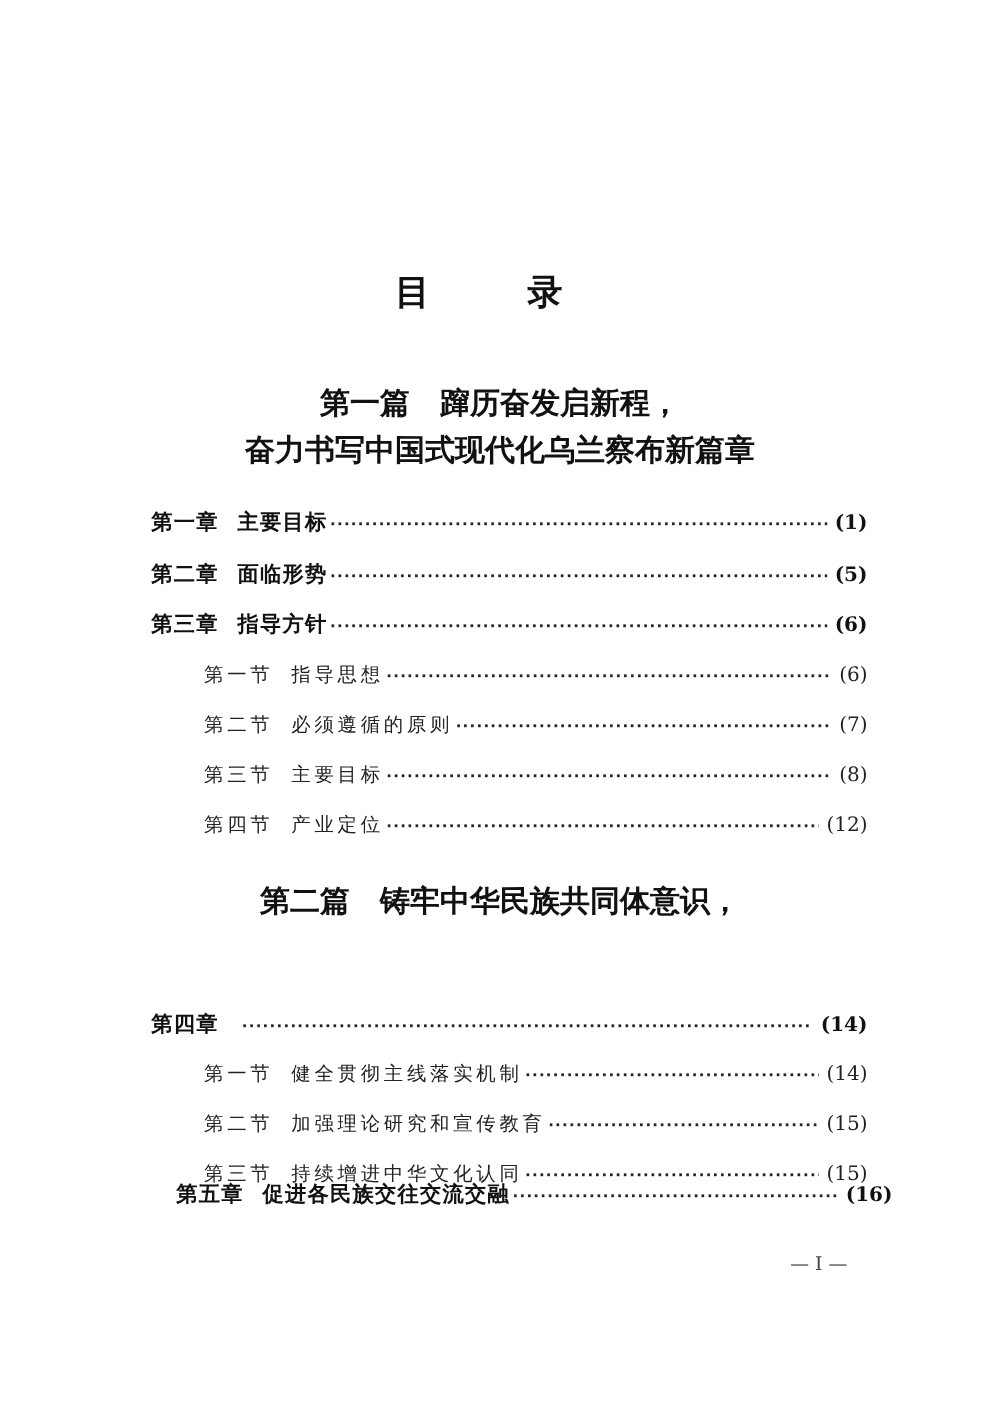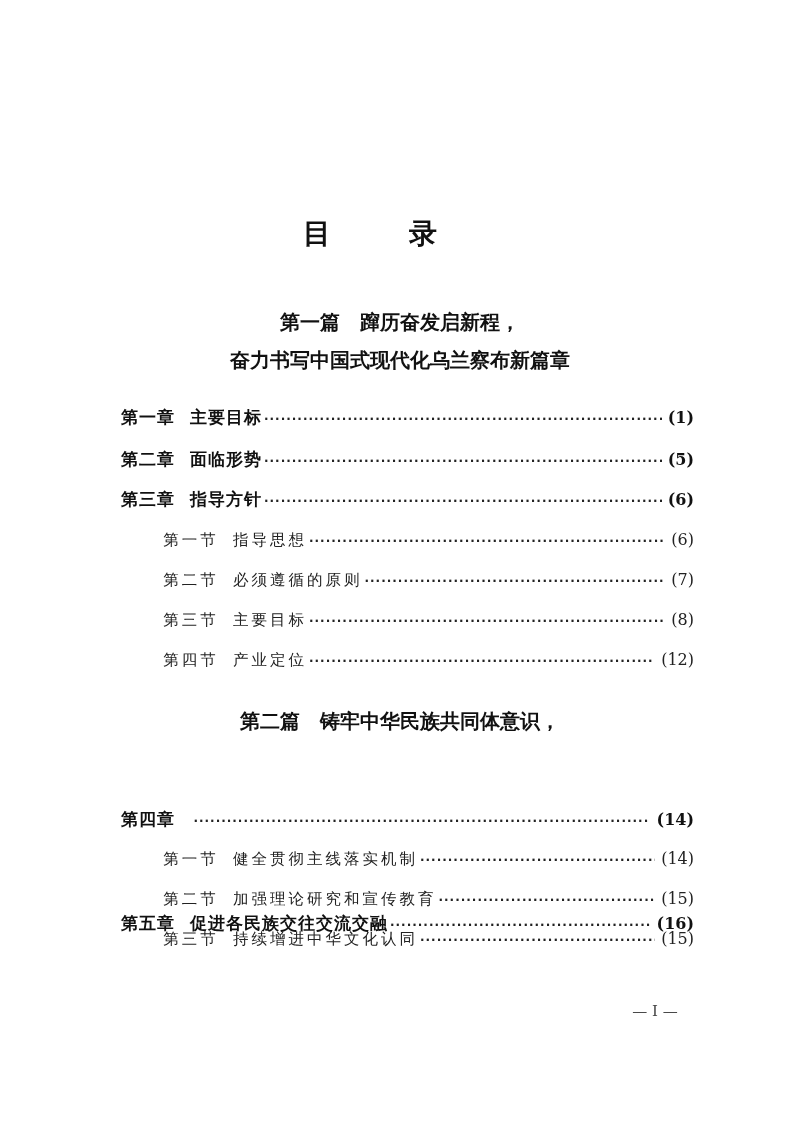--- a/index.html
+++ b/index.html
@@ -1,25 +1,25 @@
 <!DOCTYPE html>
 <html><head>
 <meta charset="utf-8">
 <style>
   html, body { margin: 0; padding: 0; background: #ffffff; }
   body { width: 800px; height: 1132px; position: relative; overflow: hidden; color: #111; }
   .page-title {
     position: absolute; top: 215px; left: 0; width: 740px; text-align: center;
-    font-family: "DejaVu Serif", serif; font-weight: bold; font-size: 28px; letter-spacing: 0;
+    font-family: "DejaVu Serif", serif; font-weight: bold; font-size: 28px; letter-spacing: 0; padding-left: 13px;
   }
   .page-title span { display: inline-block; }
   .page-title .gap { width: 78px; }
   .part-heading {
     position: absolute; left: 0; width: 800px; text-align: center;
-    font-family: "DejaVu Serif", serif; font-weight: bold; font-size: 20px; color: #111;
+    font-family: "DejaVu Serif", serif; font-weight: bold; font-size: 24px; color: #111;
   }
   .part-heading .line { display: block; height: 38px; line-height: 38px; }
   .toc-row {
     position: absolute; display: flex; align-items: baseline; white-space: nowrap; overflow: hidden; text-align: center;
   }
   .toc-row.chapter {
     left: 106px; width: 588px;
     font-family: "DejaVu Sans", sans-serif; font-size: 17px; font-weight: bold; letter-spacing: 1px;
   }
   .toc-row.section {
@@ -118,20 +118,20 @@
   <span class="toc-title">加强理论研究和宣传教育</span>
   <span class="toc-dots">··················································································</span>
   <span class="toc-page">(15)</span>
 </div>
 <div class="toc-row section" style="top:929px;">
   <span class="toc-label">第三节</span>
   <span class="toc-title">持续增进中华文化认同</span>
   <span class="toc-dots">··················································································</span>
   <span class="toc-page">(15)</span>
 </div>
-<div class="toc-row chapter" style="top:912px;">
+<div class="toc-row chapter" style="top:944px;margin-left:20px;">
   <span class="toc-label">第五章</span>
   <span class="toc-title">促进各民族交往交流交融</span>
   <span class="toc-dots">··················································································</span>
   <span class="toc-page">(16)</span>
 </div>
 
 <div class="page-footer">— I —</div>
 
 </body></html>

